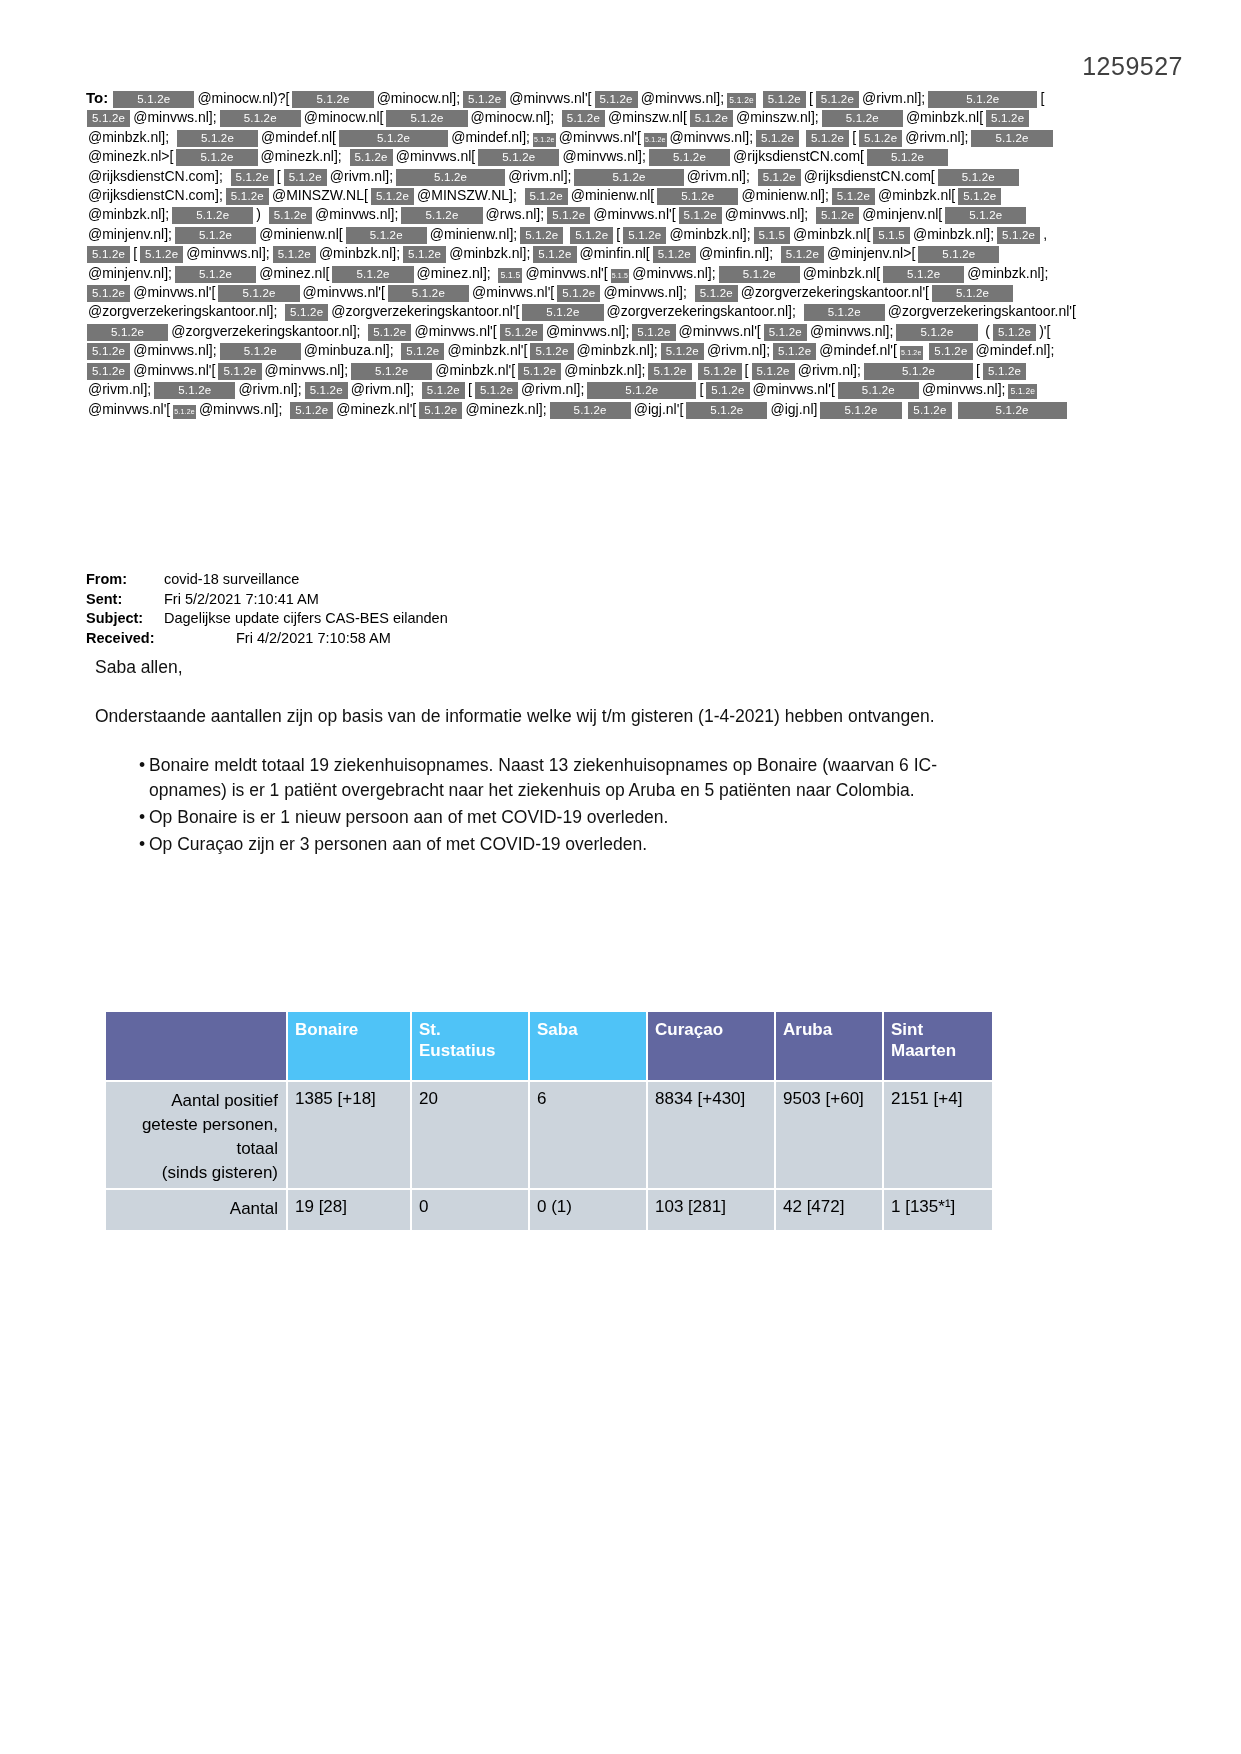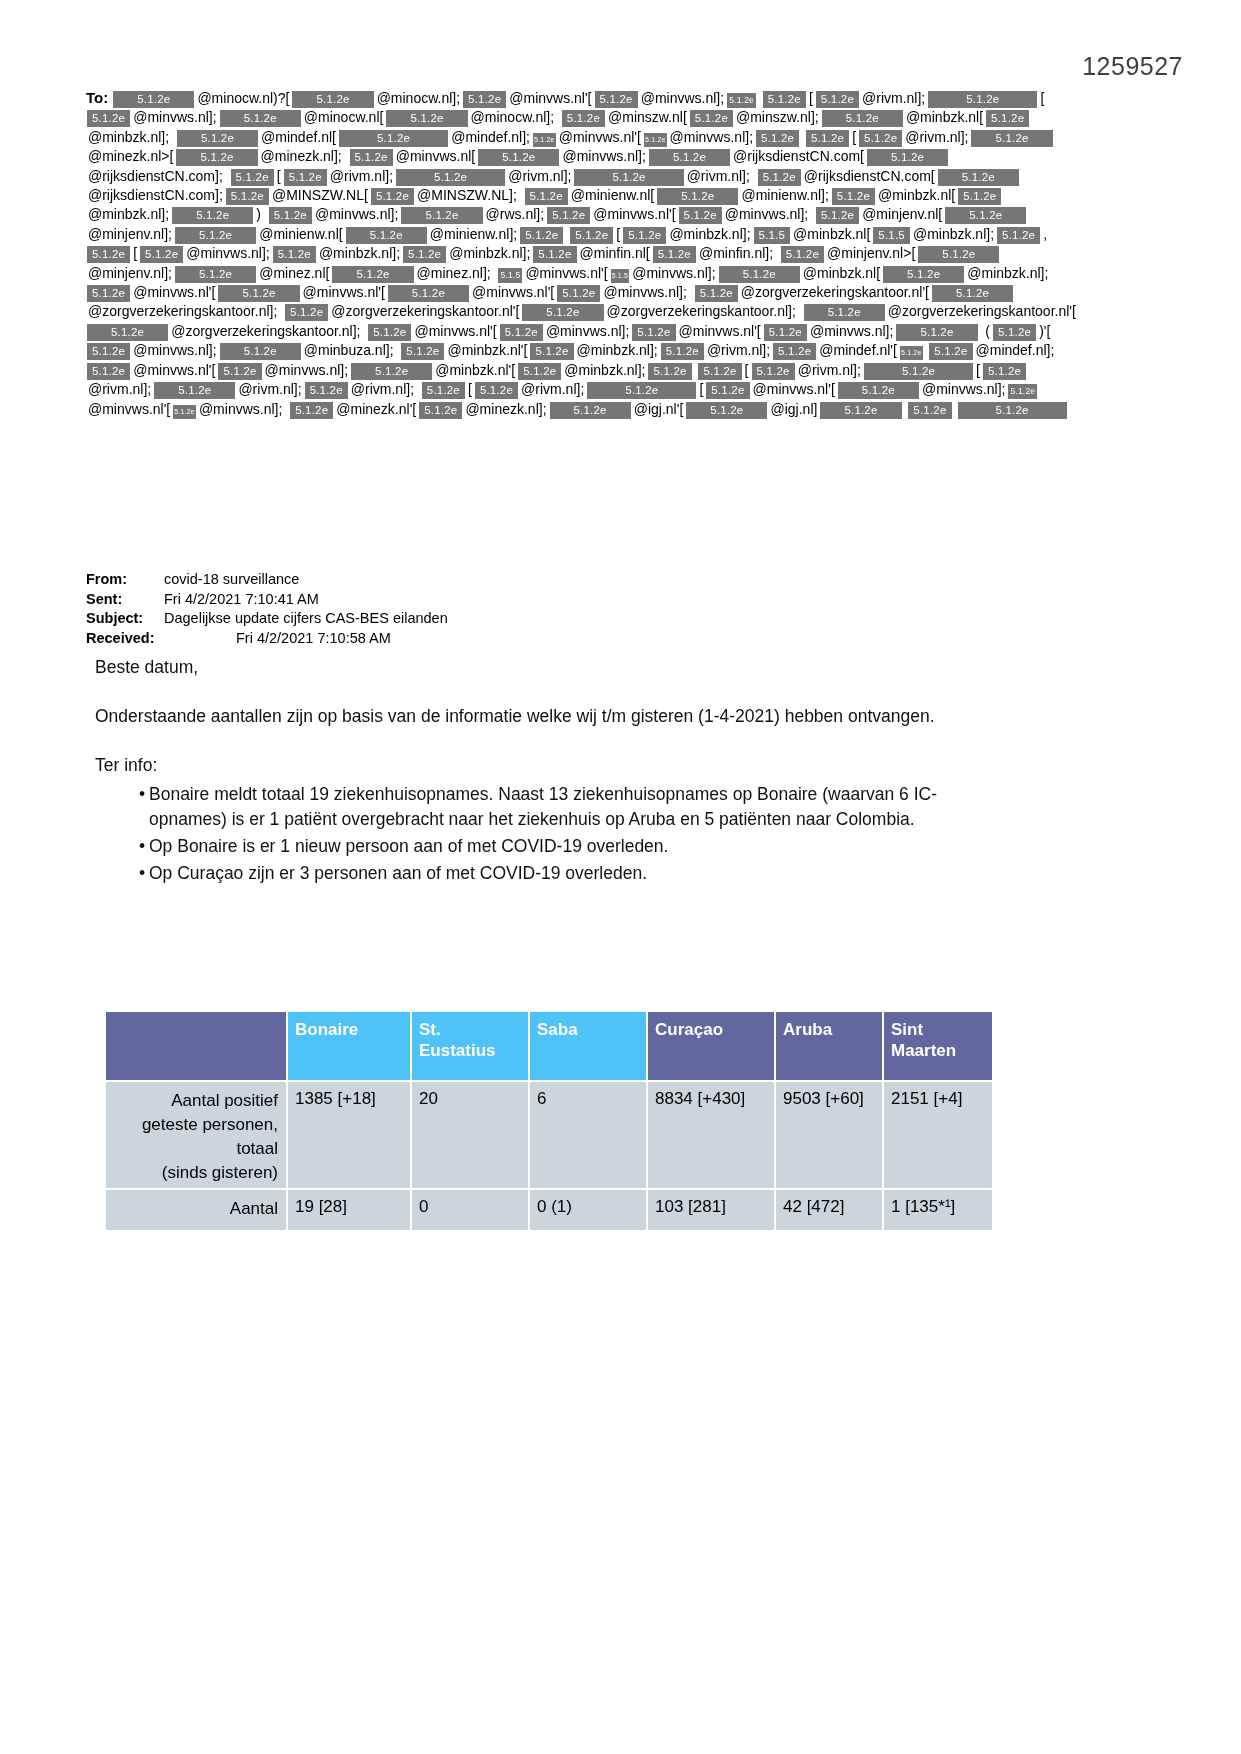--- a/index.html
+++ b/index.html
@@ -206,36 +206,35 @@
   </div>
 </div>
 
 <div class="meta">
   <div class="meta-row">
     <span class="meta-label">From:</span>
     <span class="meta-value">covid-18 surveillance</span>
   </div>
   <div class="meta-row">
     <span class="meta-label">Sent:</span>
-    <span class="meta-value">Fri 4/2/2021 7:10:41 AM</span>
+    <span class="meta-value">Fri 5/2/2021 7:10:41 AM</span>
   </div>
   <div class="meta-row">
     <span class="meta-label">Subject:</span>
     <span class="meta-value">Dagelijkse update cijfers CAS-BES eilanden</span>
   </div>
   <div class="meta-row">
     <span class="meta-label">Received:</span>
     <span class="meta-value indented">Fri 4/2/2021 7:10:58 AM</span>
   </div>
 </div>
 
 <div class="body-text">
-  <p>Beste datum,</p>
+  <p>Saba allen,</p>
   <p>Onderstaande aantallen zijn op basis van de informatie welke wij t/m gisteren (1-4-2021) hebben ontvangen.</p>
-  <p class="tight">Ter info:</p>
   <ul class="bullets">
     <li>
       <span class="bullet-dot">•</span>
       <span class="bullet-body">Bonaire meldt totaal 19 ziekenhuisopnames. Naast 13 ziekenhuisopnames op Bonaire (waarvan 6 IC-opnames) is er 1 patiënt overgebracht naar het ziekenhuis op Aruba en 5 patiënten naar Colombia.</span>
     </li>
     <li>
       <span class="bullet-dot">•</span>
       <span class="bullet-body">Op Bonaire is er 1 nieuw persoon aan of met COVID-19 overleden.</span>
     </li>
     <li>

